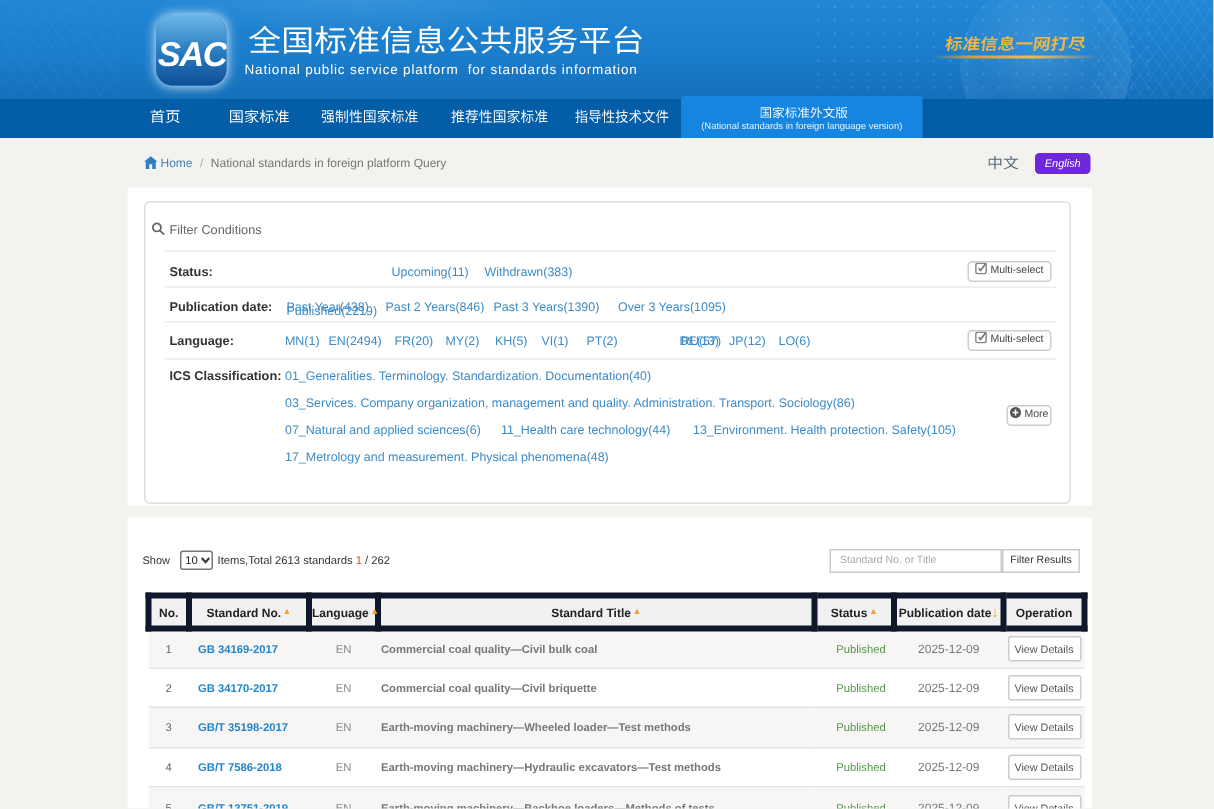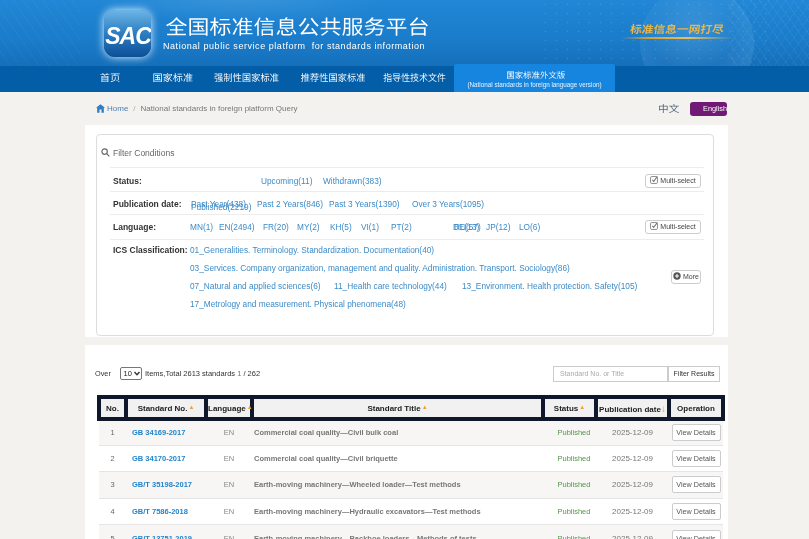--- a/index.html
+++ b/index.html
@@ -19,21 +19,21 @@
 
 
 #nav { left:0; top:66px; width:809px; height:26px; background:#045ea7; }
 #tab { left:454px; top:64px; width:161px; height:28px; background:#1585e0; border-radius:2px 2px 0 0; }
 #tab .t2 { position:absolute; left:0; top:17px; width:100%; text-align:center; font-size:6.3px; color:#e8f2fb; }
 
 
 #crumbtxt { left:107px; top:103.5px; font-size:8px; color:#4a7fb5; }
 #crumbtxt .sep { color:#aaa; margin:0 5px; }
 #crumbtxt .cur { color:#777; }
-#engbtn { left:690px; top:102px; width:37px; height:14px; background:#701a75; border-radius:3px; color:#fff; font-size:7.3px; text-align:right; line-height:14px; }
+#engbtn { left:690px; top:102px; width:37px; height:14px; background:#6d28d9; border-radius:3px; color:#fff; font-size:7.3px; text-align:center; line-height:14px;font-style:italic; }
 
 
 #block1 { left:85px; top:125px; width:643px; height:212px; background:#fff; }
 #block2 { left:85px; top:345px; width:643px; height:194px; background:#fff; }
 
 
 #fpanel { left:96px; top:134px; width:618px; height:202px; background:#fff; border:1px solid #ddd; border-radius:4px; }
 #fc-title { left:101px; top:148px; font-size:8.5px; color:#666; }
 .fline { position:absolute; left:110px; width:594px; height:1px; background:#ececec; }
 .flabel { position:absolute; left:113px; font-size:8.5px; font-weight:bold; color:#333; }
@@ -195,21 +195,21 @@
 <span class="flink" style="left:190px;top:263px;">03_Services. Company organization, management and quality. Administration. Transport. Sociology(86)</span>
 <span class="flink" style="left:190px;top:281px;">07_Natural and applied sciences(6)</span>
 <span class="flink" style="left:334px;top:281px;">11_Health care technology(44)</span>
 <span class="flink" style="left:462px;top:281px;">13_Environment. Health protection. Safety(105)</span>
 <span class="flink" style="left:190px;top:299px;">17_Metrology and measurement. Physical phenomena(48)</span>
 <div class="btn" style="left:671px;top:270px;width:30px;height:14px;line-height:12px;"><svg width="8" height="8" viewBox="0 0 10 10" style="vertical-align:-1px;margin-right:2px;">
       <circle cx="5" cy="5" r="4.6" fill="#555"></circle>
       <path d="M5 2.6 V7.4 M2.6 5 H7.4" stroke="#fff" stroke-width="1.3"></path>
     </svg>More</div>
 
-<div class="abs" id="showrow">Over</div>
+<div class="abs" id="showrow">Show</div>
 <div class="abs" id="selbox">10<svg width="6" height="5" viewBox="0 0 6 5" style="margin-left:2px;">
       <path d="M0.5 1 L3 3.8 L5.5 1" fill="none" stroke="#333" stroke-width="1.4"></path>
     </svg></div>
 <div class="abs" id="stotal">Items,Total 2613 standards <span class="red">1</span> / 262</div>
 <div class="abs" id="sinput">Standard No. or Title</div>
 <div class="abs" id="sbtn">Filter Results</div>
 
 <table class="abs" id="tbl">
   <colgroup>
     <col style="width:27px;">

